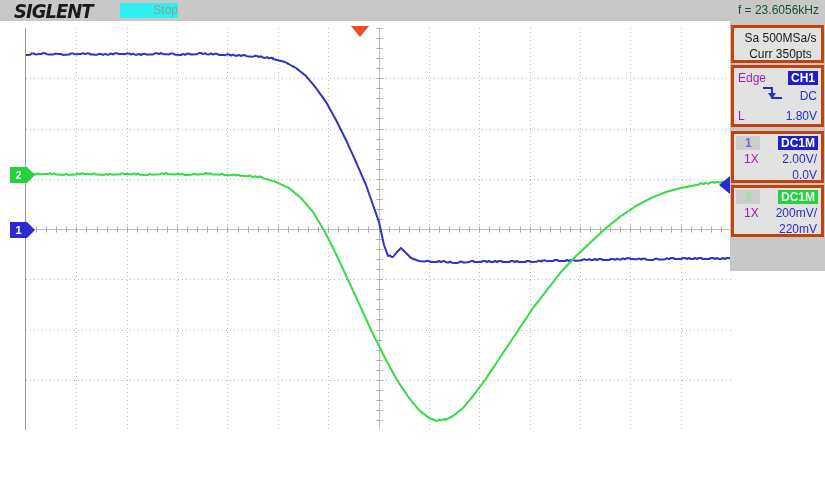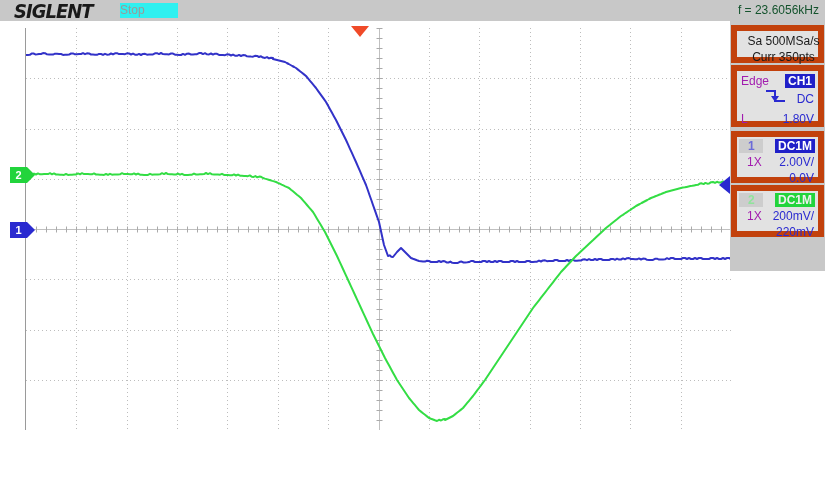--- a/index.html
+++ b/index.html
@@ -22,21 +22,21 @@
     font-size:18px;font-weight:bold;font-style:italic;
     letter-spacing:-1px;color:#1a1a1a;
     font-family:"DejaVu Sans", sans-serif;
     transform:scaleY(1.05);
   }
   .runstate{
     position:absolute;left:120px;top:3px;
     width:58px;height:15px;
     background:#2ff0f0;
     color:#9a9a9a;
-    font-size:12px;text-align:left;line-height:15px;
+    font-size:12px;text-align:right;line-height:15px;
   }
   .timebase{
     position:absolute;left:185px;top:3px;
     font-size:12px;color:#1a1a1a;white-space:nowrap;
   }
   .freqread{
     position:absolute;right:6px;top:3px;
     font-size:12px;color:#14532d;white-space:nowrap;
   }
 
@@ -86,21 +86,21 @@
   }
 
   
   .side{
     position:absolute;left:730px;top:21px;width:95px;height:250px;
     background:#c8c8c8;
   }
   .panel{
     position:absolute;left:1px;width:93px;
     background:#e2e2e2;
-    border:6px solid #c2410c;
+    border:3px solid #c2410c;
     box-sizing:border-box;
   }
   .p-acq{top:4px;height:38px;}
   .p-trig{top:44px;height:62px;}
   .p-ch1{top:110px;height:52px;}
   .p-ch2{top:164px;height:52px;}
 
   .line{position:absolute;left:0;width:93px;font-size:12px;text-align:center;color:#2a2ad0;white-space:nowrap;}
   .lineL{position:absolute;left:4px;font-size:12px;color:#a21caf;}
   .lineR{position:absolute;right:4px;font-size:12px;color:#2a2ad0;text-align:right;}

